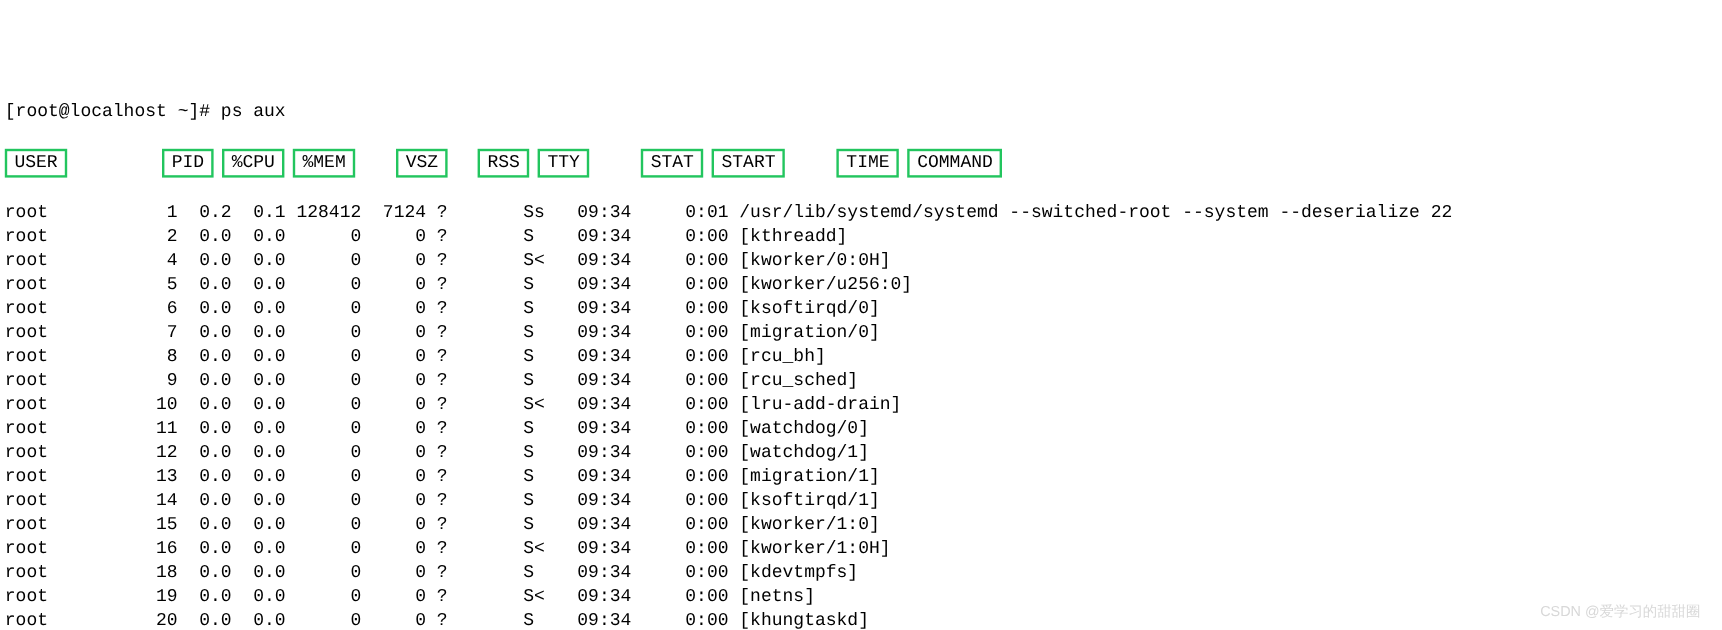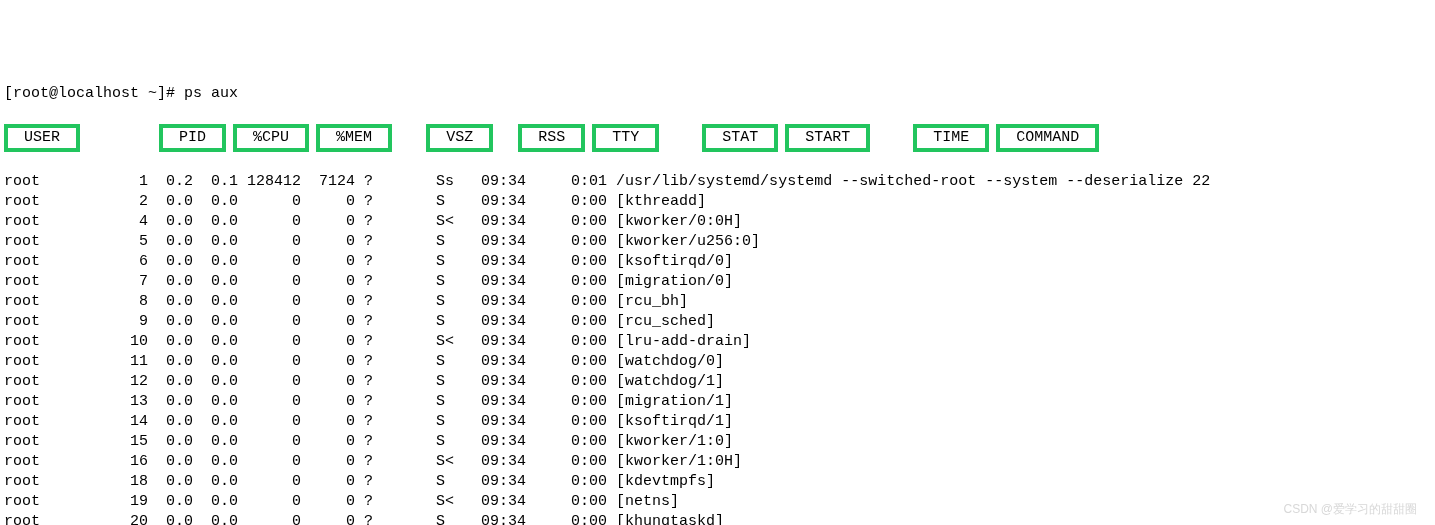--- a/index.html
+++ b/index.html
@@ -13,23 +13,23 @@
     white-space: pre;
     position: relative;
     width: 1435px;
     height: 525px;
     box-sizing: border-box;
     overflow: hidden;
   }
   .line { display: block; }
   .hdr-box {
     display: inline-block;
-    border: 4px solid #22c55e;
+    border: 2px solid #22c55e;
     box-sizing: border-box;
-    padding: 0 16px;
+    padding: 0 6px;
     margin-right: -2px;
   }
   .watermark {
     position: absolute;
     right: 18px;
     bottom: 6px;
     color: #d8d8d8;
     font-family: Arial, sans-serif;
     font-size: 12px;
     pointer-events: none;

